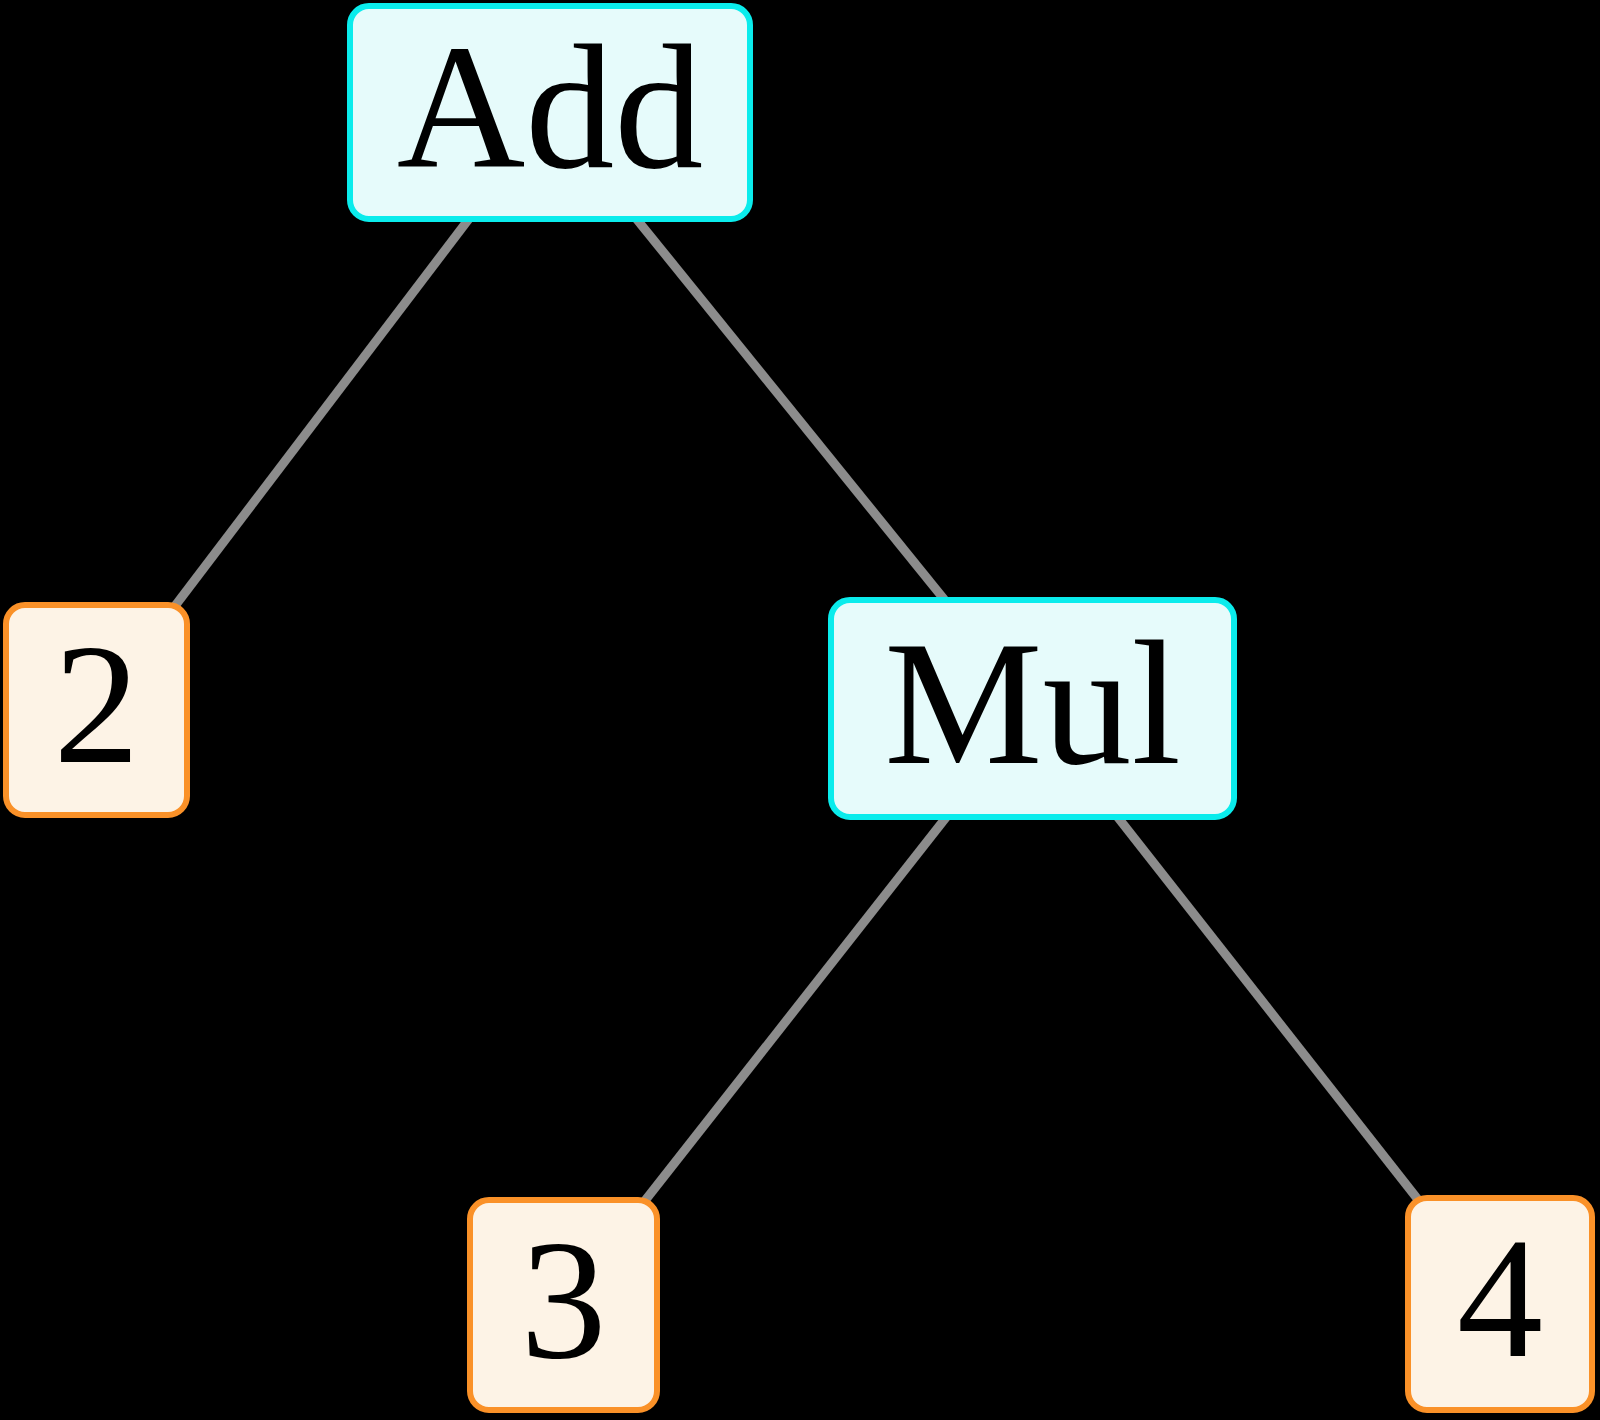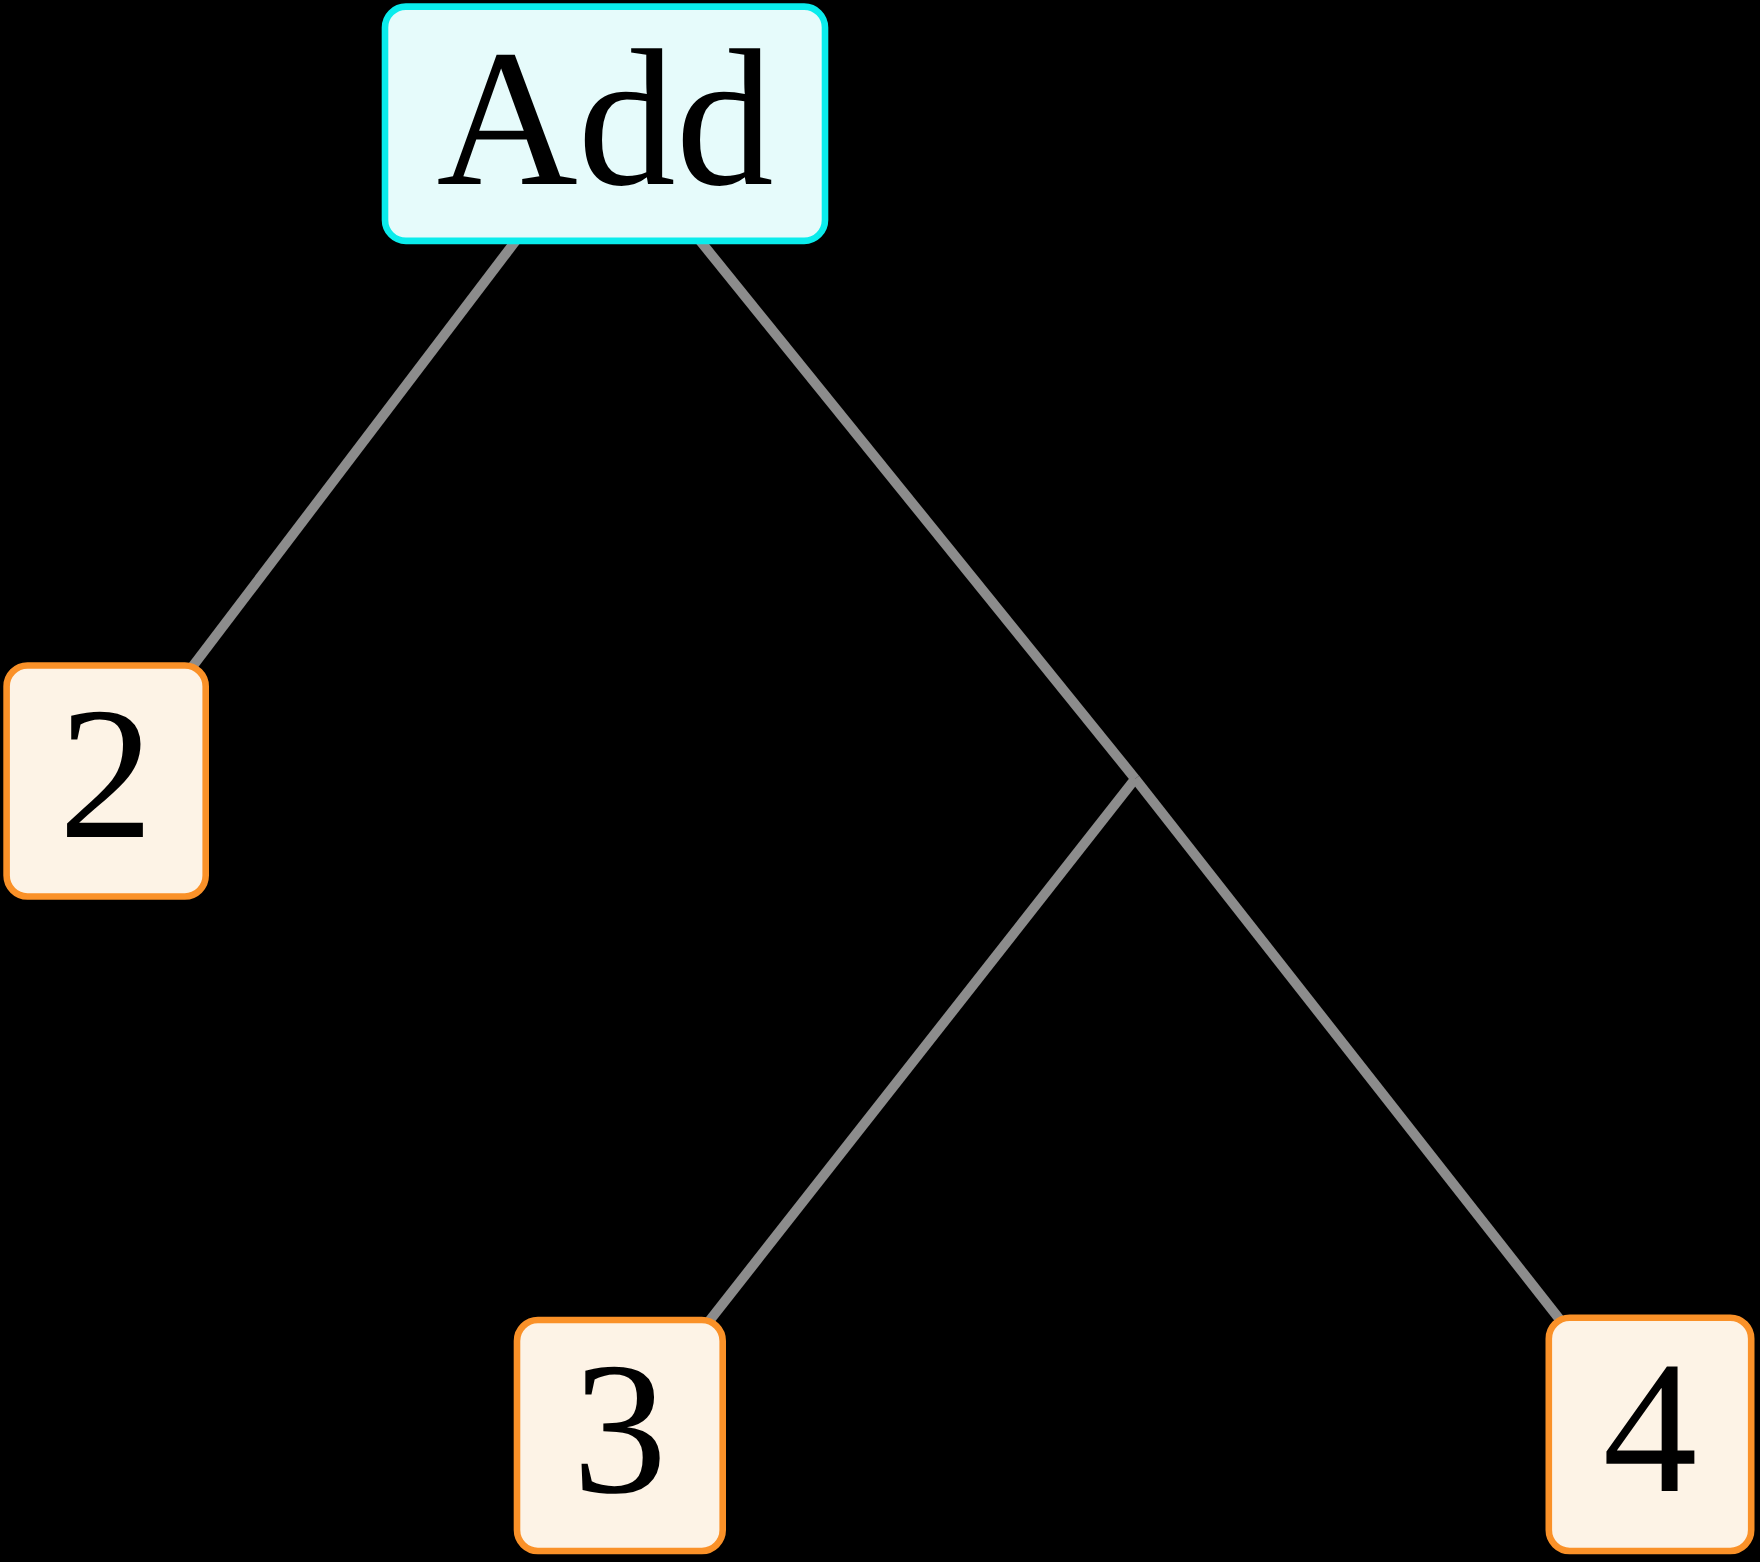--- a/index.html
+++ b/index.html
@@ -69,20 +69,23 @@
   </svg>
 
   <div class="node operator node-add">
     <span class="label">Add</span>
   </div>
 
   <div class="node operand node-two">
     <span class="label">2</span>
   </div>
 
+  <div class="node operator node-mul">
+    <span class="label">Mul</span>
+  </div>
 
   <div class="node operand node-three">
     <span class="label">3</span>
   </div>
 
   <div class="node operand node-four">
     <span class="label">4</span>
   </div>
 
 </div>

